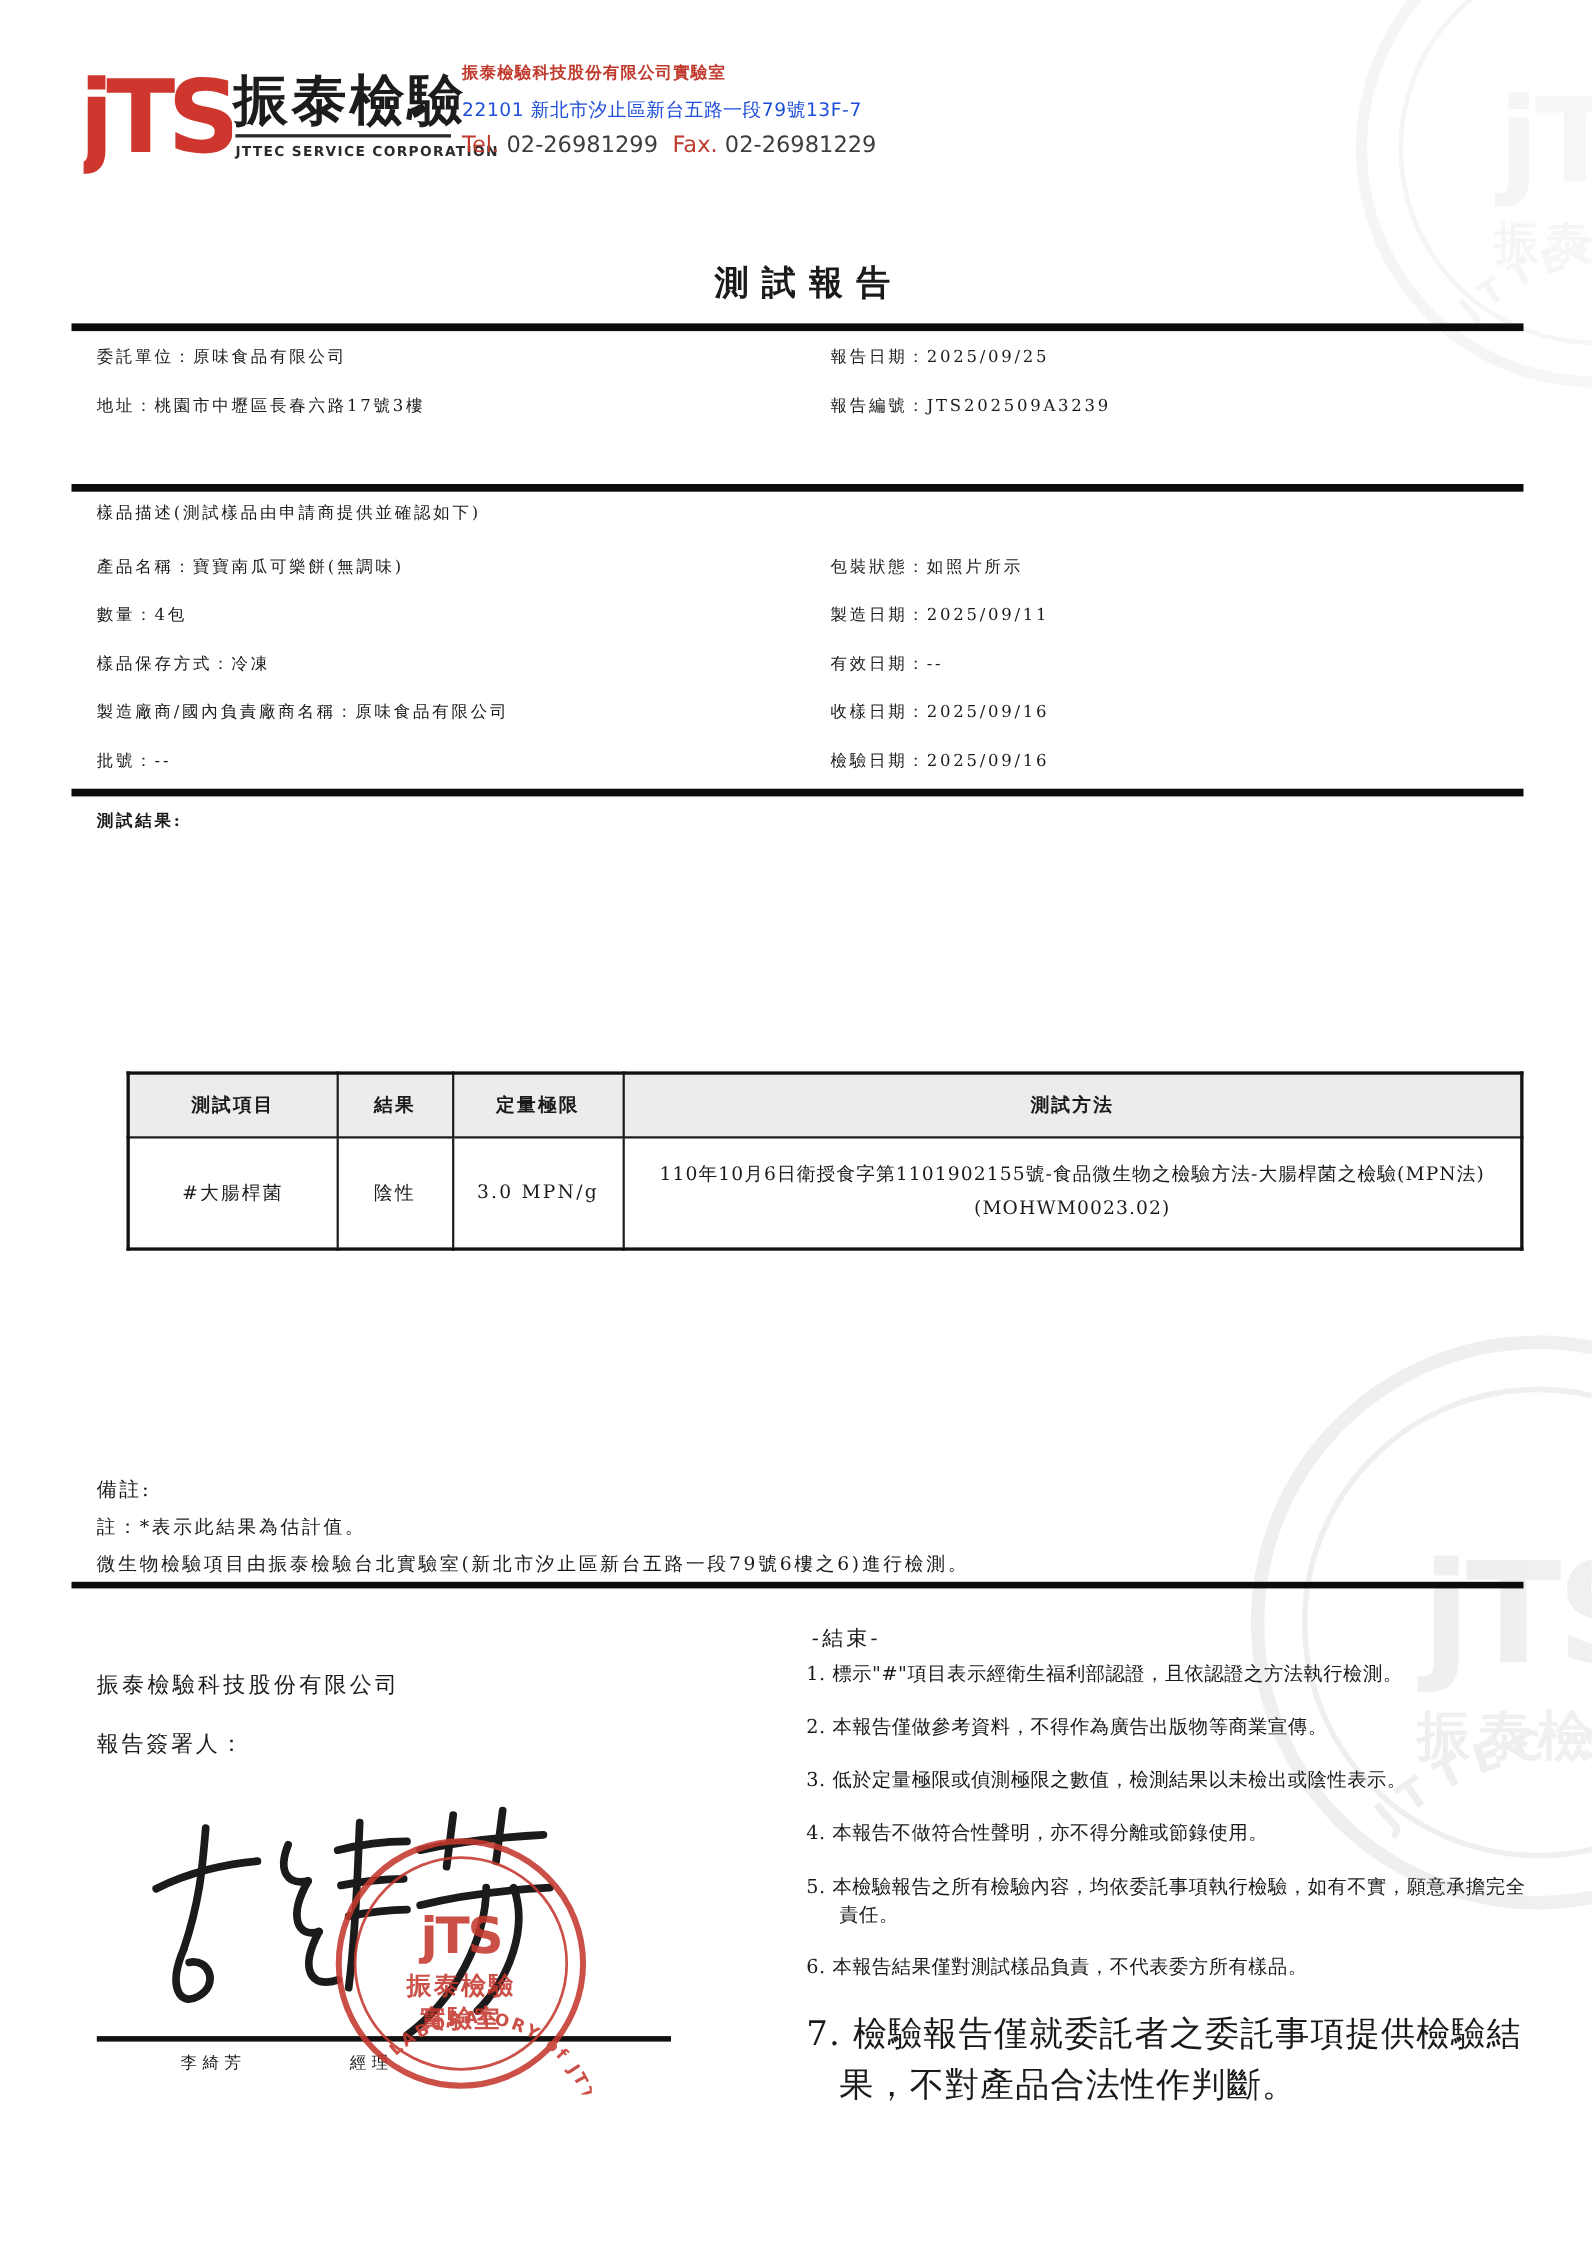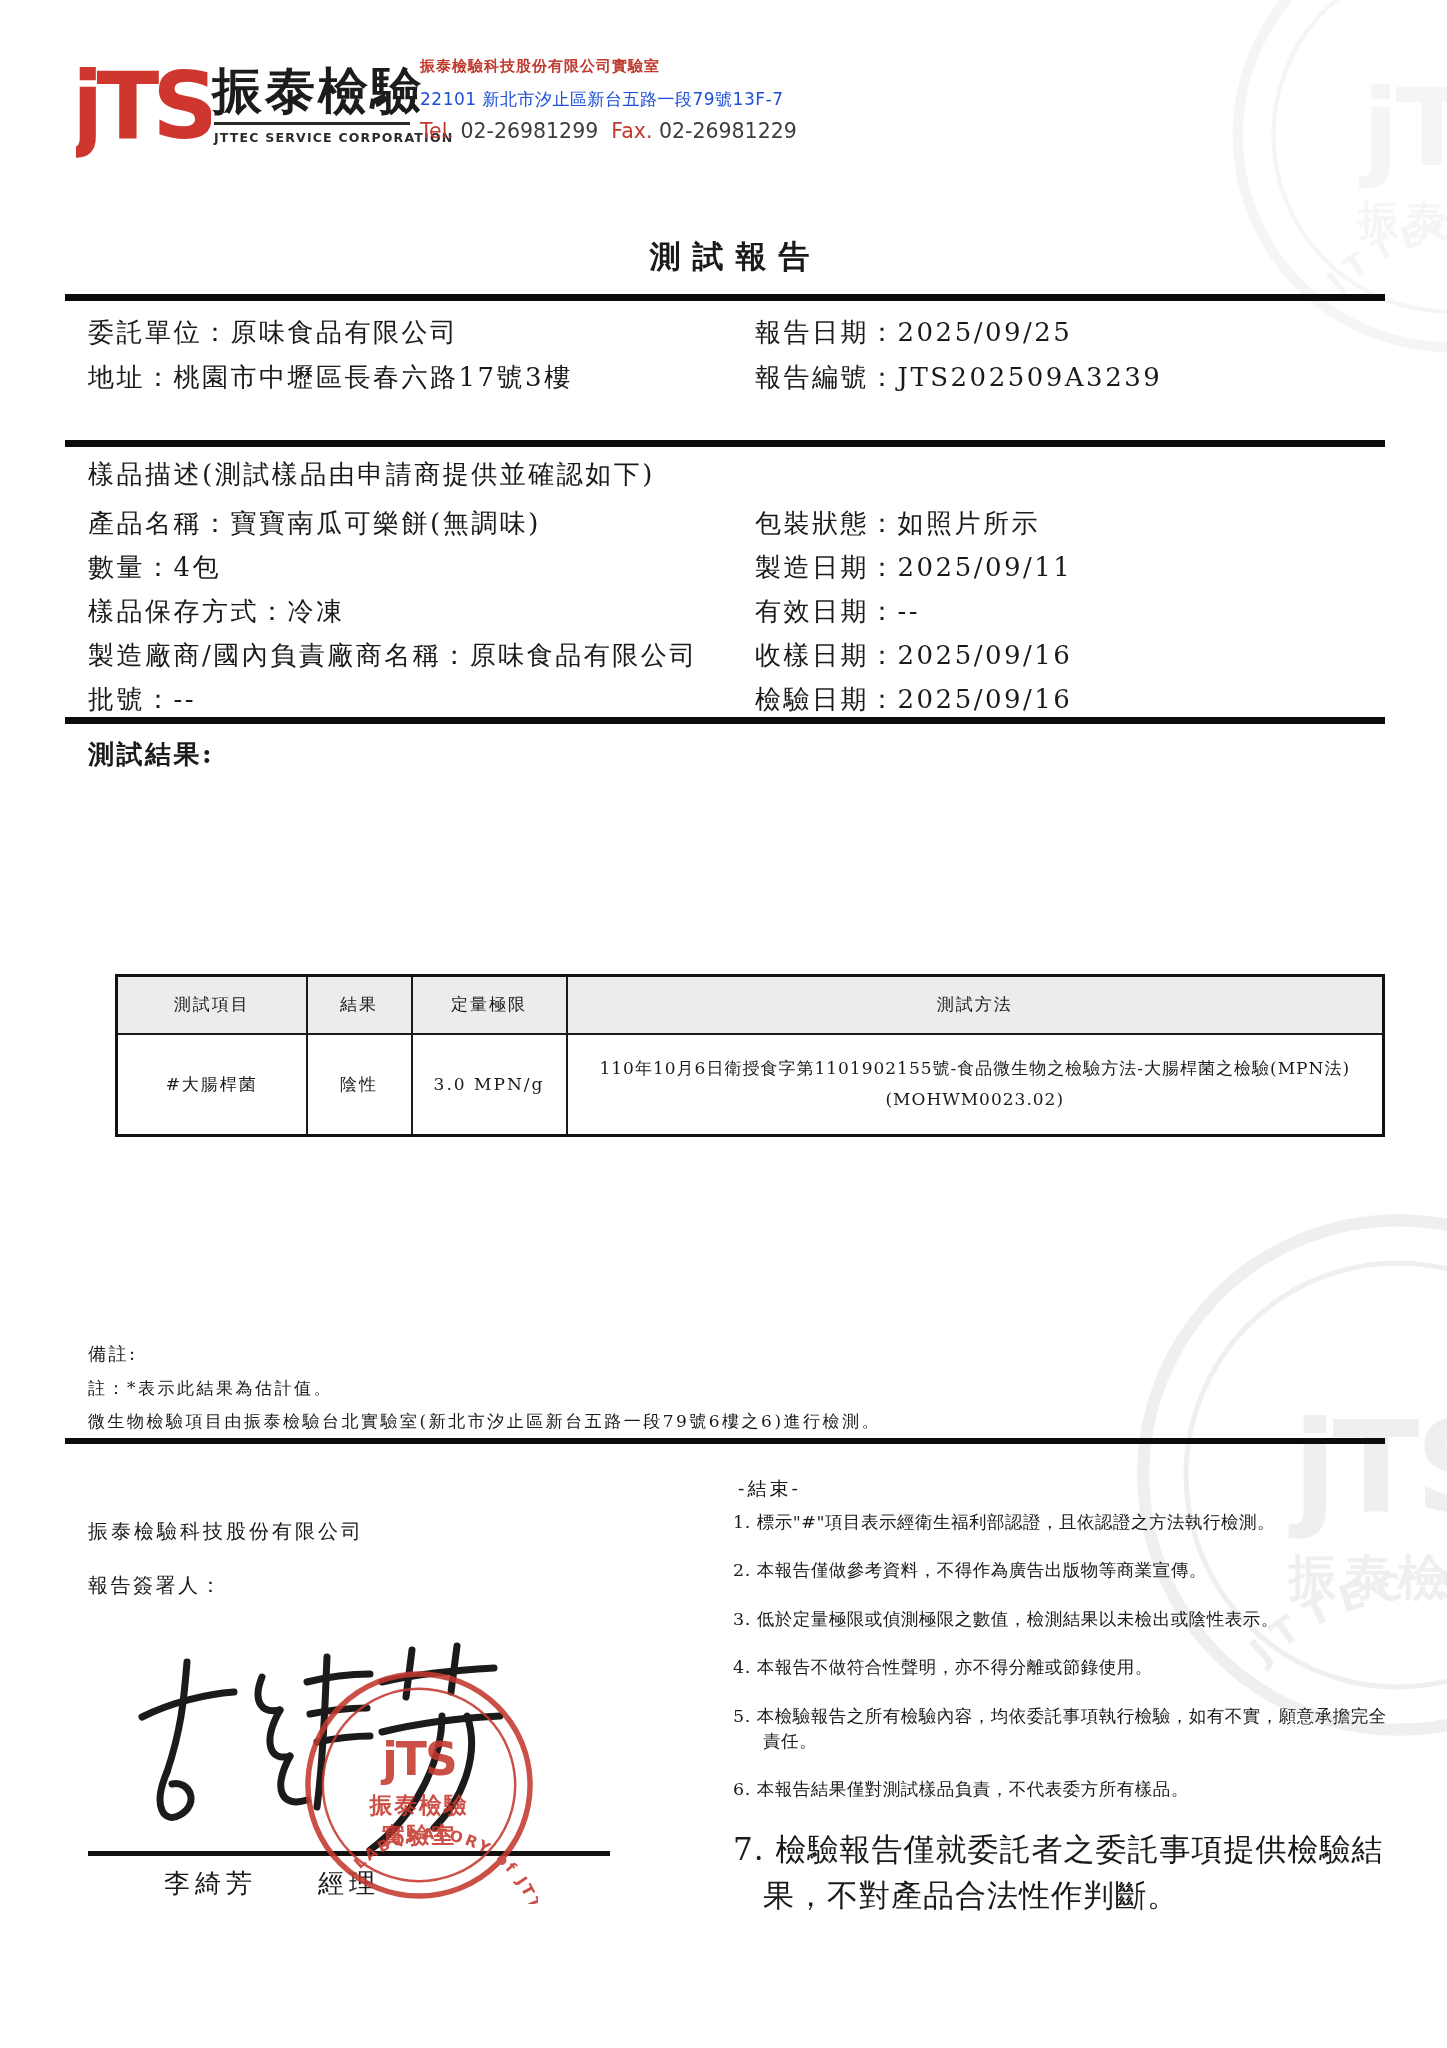--- a/index.html
+++ b/index.html
@@ -4,21 +4,21 @@
 <style>
   * { margin:0; padding:0; box-sizing:border-box; }
   html,body { background:#ffffff; }
   body {
     width:1447px; height:2048px; position:relative;
     font-family:"DejaVu Serif", serif; color:#1a1a1a;
     overflow:hidden;
   }
   .abs { position:absolute; }
   .rule { position:absolute; left:65px; width:1320px; height:7px; background:#0c0c0c; z-index:2; }
-  .line-text { position:absolute; font-size:26px; letter-spacing:2.5px; white-space:nowrap; z-index:2; }
+  .line-text { position:absolute; font-size:15px; letter-spacing:2.5px; white-space:nowrap; z-index:2; }
 
   
   .brand-cjk { position:absolute; left:212px; top:58px; font-size:50px; font-weight:900;
                letter-spacing:3px; color:#1c1c1c; font-family:"DejaVu Sans", sans-serif; z-index:2; }
   .brand-underline { position:absolute; left:214px; top:122px; width:196px; height:3px; background:#2b2b2b; z-index:2; }
   .brand-tagline { position:absolute; left:214px; top:130px; font-size:12.5px; font-weight:bold;
                    letter-spacing:1.2px; color:#2b2b2b; font-family:"DejaVu Sans", sans-serif; z-index:2; }
   .lab-name { position:absolute; left:420px; top:57px; font-size:15px; font-weight:bold;
               color:#c03a2e; letter-spacing:1px; font-family:"DejaVu Sans", sans-serif; z-index:2; }
   .lab-address { position:absolute; left:420px; top:88px; font-size:17px; color:#1d4ed8;
@@ -30,21 +30,21 @@
   .doc-title { position:absolute; left:12px; top:236px; width:100%; text-align:center;
                font-size:31px; font-weight:600; letter-spacing:12px; z-index:2; }
 
   
   table.results { position:absolute; left:115px; top:974px; width:1270px;
                   border-collapse:collapse; table-layout:fixed; z-index:2;
                   font-size:17px; }
   table.results th, table.results td { border:2px solid #1a1a1a; text-align:center; vertical-align:middle;
                   letter-spacing:2px; }
   table.results { border:3px solid #111; }
-  table.results thead th { height:58px; background:#ececec; font-weight:normal; }
+  table.results thead th { height:58px; background:#ececec; font-weight:bold; }
   table.results tbody td { height:102px; }
   table.results td.method { line-height:1.85; letter-spacing:1px; padding:4px 6px; }
 
   
   .end-marker { position:absolute; left:738px; top:1476px; font-size:19px; letter-spacing:3px; z-index:2; }
   .notes { position:absolute; left:733px; top:1510px; width:670px; z-index:2; }
   .note { font-size:17.5px; line-height:1.45; letter-spacing:0.5px; margin-bottom:23px;
           padding-left:30px; text-indent:-30px; }
   .note7 { font-size:31px; line-height:1.5; letter-spacing:1px; margin-top:2px; }
   .sig-line { position:absolute; left:88px; top:1851px; width:522px; height:5px; background:#111; z-index:3; }

